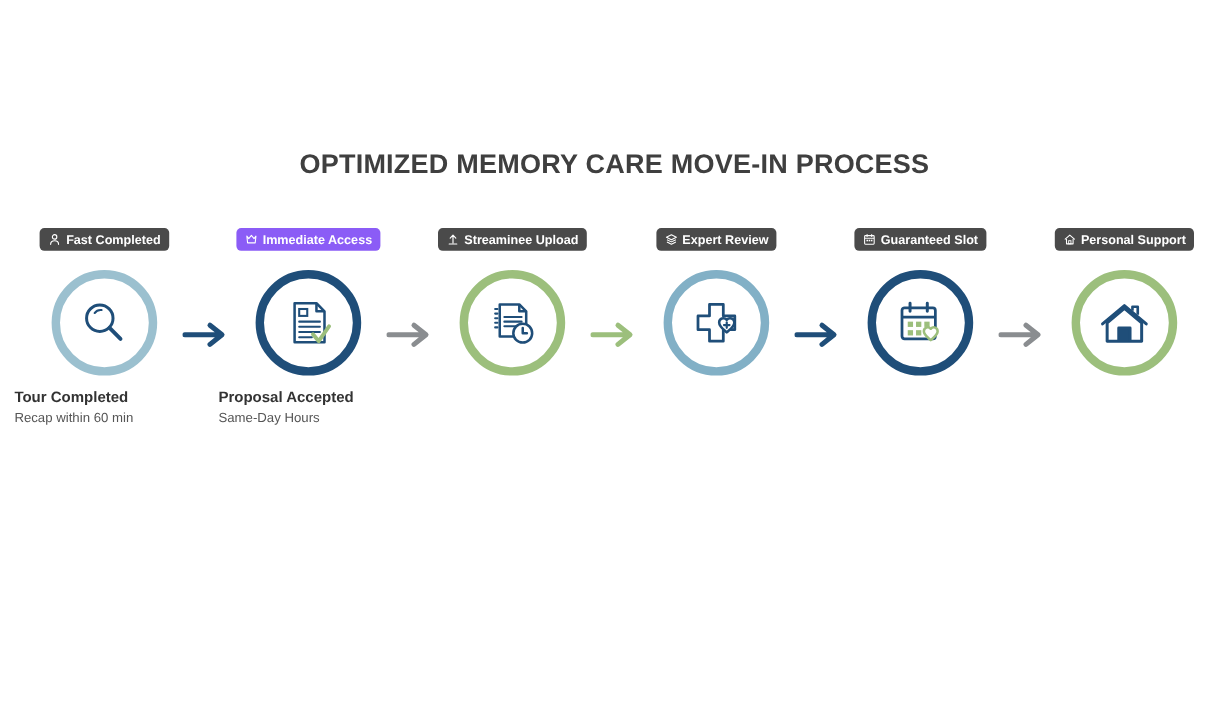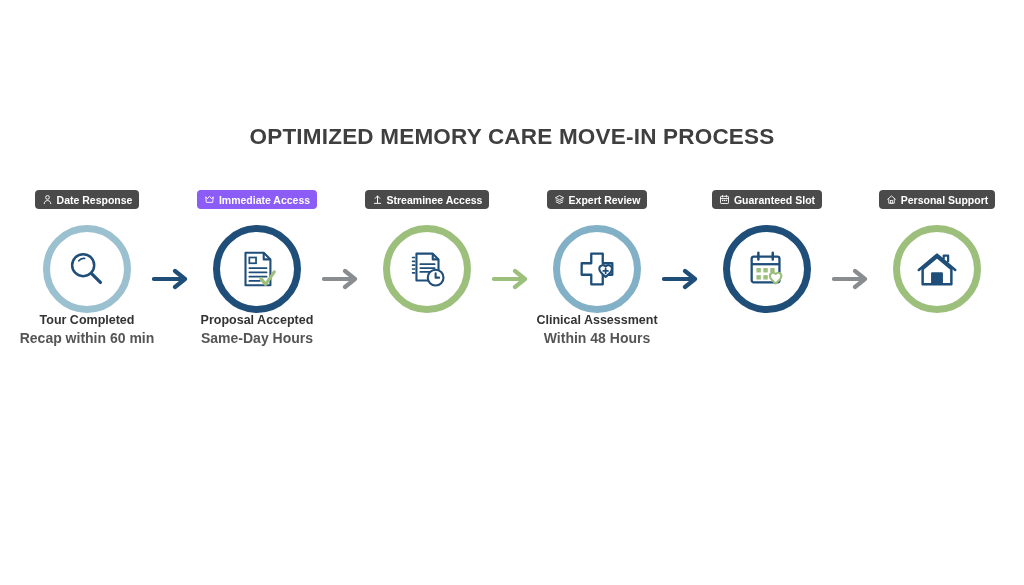--- a/index.html
+++ b/index.html
@@ -98,35 +98,34 @@
     border: 7px solid #9bc0cf;
     background: #ffffff;
     display: flex;
     align-items: center;
     justify-content: center;
   }
   .circle svg { display: block; }
 
   
   .caption {
-    text-align: center;
+    margin-top: 11px;
     width: 150px;
   }
   .step-title {
     font-size: 12.5px;
     font-weight: bold;
     color: #333333;
     line-height: 15px;
   }
   .step-sub {
     margin-top: 3px;
-    font-size: 14px;
+    font-size: 11px;
     color: #555555;
     line-height: 14px;
-    font-weight: bold;
   }
 
   
   .arrow {
     flex: 0 0 42px;
     width: 42px;
     height: 42px;
     margin-top: 68px;
     display: flex;
     align-items: center;
@@ -144,21 +143,21 @@
   <div class="process-row">
 
     <div class="step">
       <div class="badge">
         <span class="badge-icon">
           <svg width="11" height="11" viewBox="0 0 16 16">
               <circle cx="8" cy="5" r="2.7" fill="none" stroke="#fff" stroke-width="1.4"></circle>
               <path d="M3.2 14c0-2.8 2.2-4.4 4.8-4.4S12.8 11.2 12.8 14" fill="none" stroke="#fff" stroke-width="1.4" stroke-linecap="round"></path>
             </svg>
         </span>
-        <span>Date Response</span>
+        <span>Fast Completed</span>
       </div>
       <div class="circle-wrap">
         <div class="circle" style="border-color:#9bc0cf;">
           <span>
             <svg width="46" height="46" viewBox="0 0 48 48">
               <circle cx="20" cy="20" r="11.5" fill="none" stroke="#1f4e79" stroke-width="2.6"></circle>
               <path d="M15.5 15.5a6.5 6.5 0 0 1 6-2.6" fill="none" stroke="#1f4e79" stroke-width="1.8" stroke-linecap="round"></path>
               <path d="M28.5 28.5 L38 38" stroke="#1f4e79" stroke-width="3.4" stroke-linecap="round"></path>
             </svg>
           </span>
@@ -211,21 +210,21 @@
     </div>
 
     <div class="step">
       <div class="badge">
         <span class="badge-icon">
           <svg width="11" height="11" viewBox="0 0 16 16">
               <path d="M8 12.5 V3 M4.6 6.4 L8 2.8 L11.4 6.4" fill="none" stroke="#fff" stroke-width="1.4" stroke-linecap="round" stroke-linejoin="round"></path>
               <path d="M3.4 13.6 H12.6" stroke="#fff" stroke-width="1.4" stroke-linecap="round"></path>
             </svg>
         </span>
-        <span>Streaminee Access</span>
+        <span>Streaminee Upload</span>
       </div>
       <div class="circle-wrap">
         <div class="circle" style="border-color:#9cbf7c;">
           <span>
             <svg width="46" height="46" viewBox="0 0 48 48">
               <path d="M9 12 H11 M9 16 H11 M9 20 H11 M9 24 H11 M9 28 H11" stroke="#1f4e79" stroke-width="1.8" stroke-linecap="round"></path>
               <path d="M13 8 H30 L36 14 V36 H13 Z" fill="#fff" stroke="#1f4e79" stroke-width="2.2" stroke-linejoin="round"></path>
               <path d="M30 8 V14 H36" fill="none" stroke="#1f4e79" stroke-width="2.2" stroke-linejoin="round"></path>
               <path d="M17 19 H32 M17 23 H32 M17 27 H28" stroke="#1f4e79" stroke-width="1.8" stroke-linecap="round"></path>
               <circle cx="33" cy="33" r="8.2" fill="#fff" stroke="#1f4e79" stroke-width="2.2"></circle>
@@ -256,24 +255,20 @@
       <div class="circle-wrap">
         <div class="circle" style="border-color:#82b0c6;">
           <span>
             <svg width="46" height="46" viewBox="0 0 48 48">
               <path d="M18 8 H30 V18 H40 V30 H30 V40 H18 V30 H8 V18 H18 Z" fill="#fff" stroke="#1f4e79" stroke-width="2.4" stroke-linejoin="round"></path>
               <path d="M33 21.4 c-2.4-2.6-6.6-1.2-6.6 2.3 0 3.6 4.3 6.4 6.6 8.6 2.3-2.2 6.6-5 6.6-8.6 0-3.5-4.2-4.9-6.6-2.3 Z" fill="#fff" stroke="#1f4e79" stroke-width="2.2" stroke-linejoin="round"></path>
               <path d="M33 23.6 V28.4 M30.6 26 H35.4" stroke="#1f4e79" stroke-width="1.9" stroke-linecap="round"></path>
             </svg>
           </span>
         </div>
-      </div>
-      <div class="caption">
-        <div class="step-title">Clinical Assessment</div>
-        <div class="step-sub">Within 48 Hours</div>
       </div>
     </div>
 
     <div class="arrow">
       <svg width="40" height="24" viewBox="0 0 40 24">
         <path d="M2 12 H28 M23 4 L33 12 L23 20" fill="none" stroke="#1f4e79" stroke-width="4.2" stroke-linecap="round" stroke-linejoin="round"></path>
       </svg>
     </div>
 
     <div class="step">

